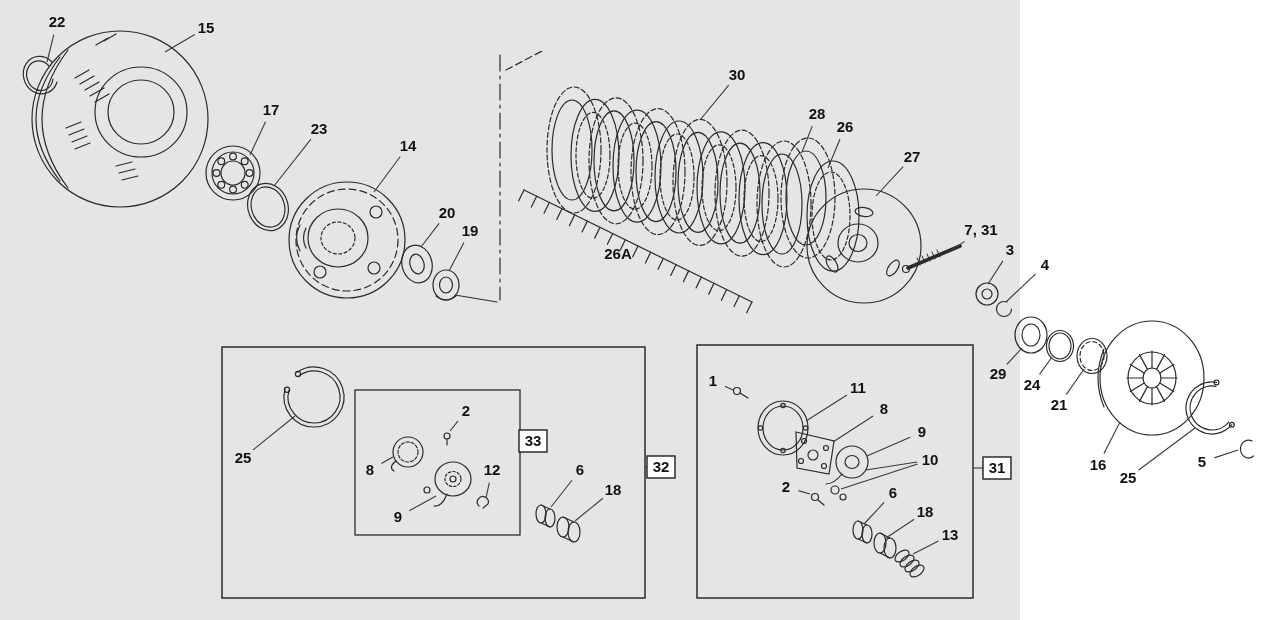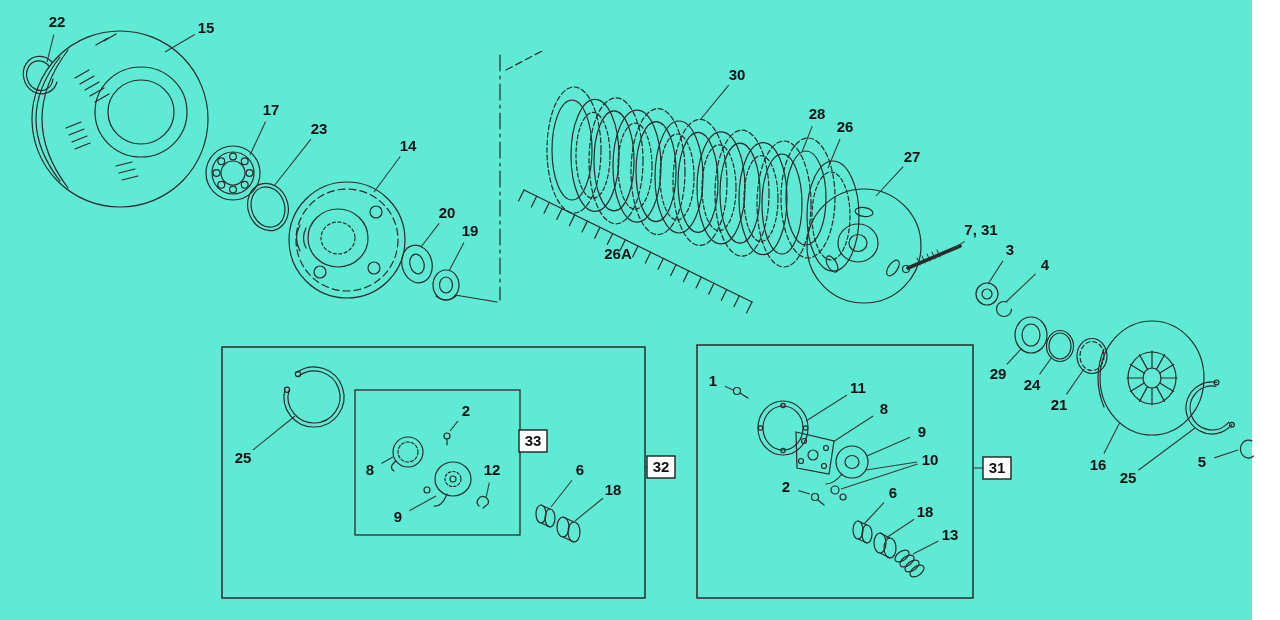--- a/index.html
+++ b/index.html
@@ -1,16 +1,16 @@
 <!DOCTYPE html>
 <html><head>
 <meta charset="utf-8">
 <style>
   html,body{margin:0;padding:0;background:#ffffff;width:1280px;height:620px;overflow:hidden}
-  .stage{position:relative;width:1252px;height:620px;background:#5eead4}
+  .stage{position:relative;width:1020px;height:620px;background:#e5e5e5}
   svg{display:block}
   .callout{font-family:"Liberation Sans",sans-serif;font-weight:bold;font-size:15px;fill:#111;text-anchor:middle}
   .leader{stroke:#3a3a3a;stroke-width:1.1;fill:none}
   .labelbox{fill:#ffffff;stroke:#1f1f1f;stroke-width:1.4}
 </style>
 </head>
 <body>
 
 <div class="stage">
 <svg id="diagram-svg" viewBox="0 0 1280 620" width="1280" height="620">

